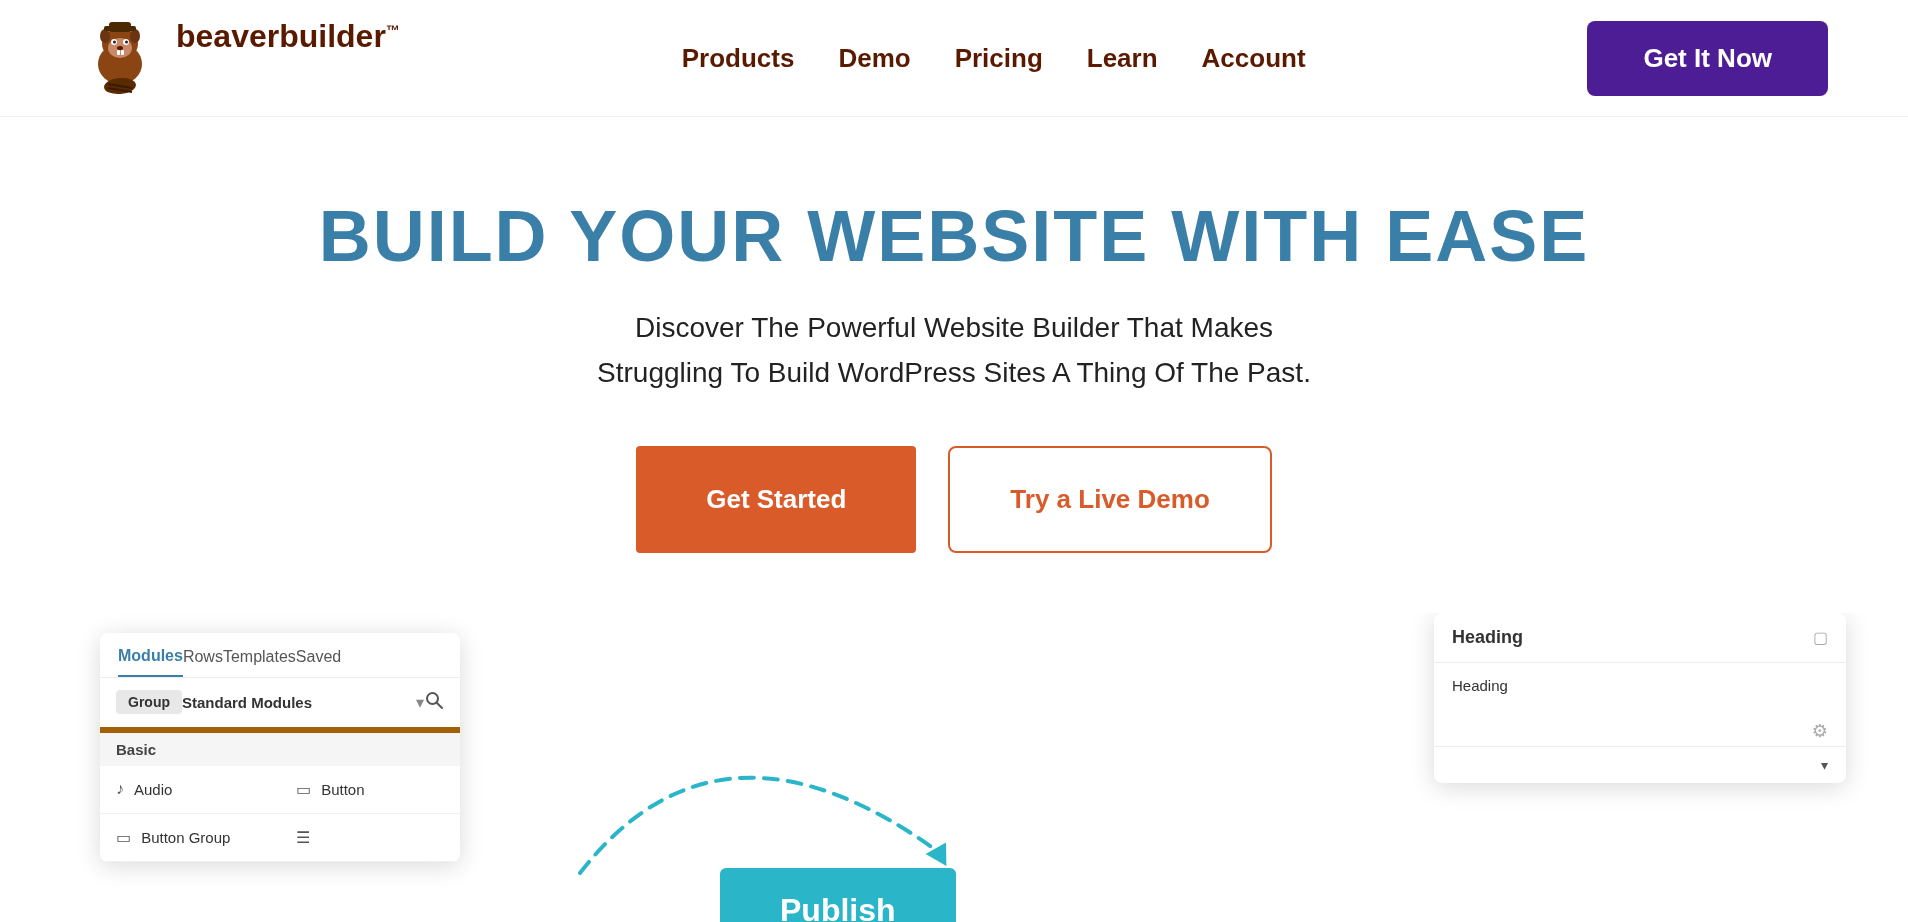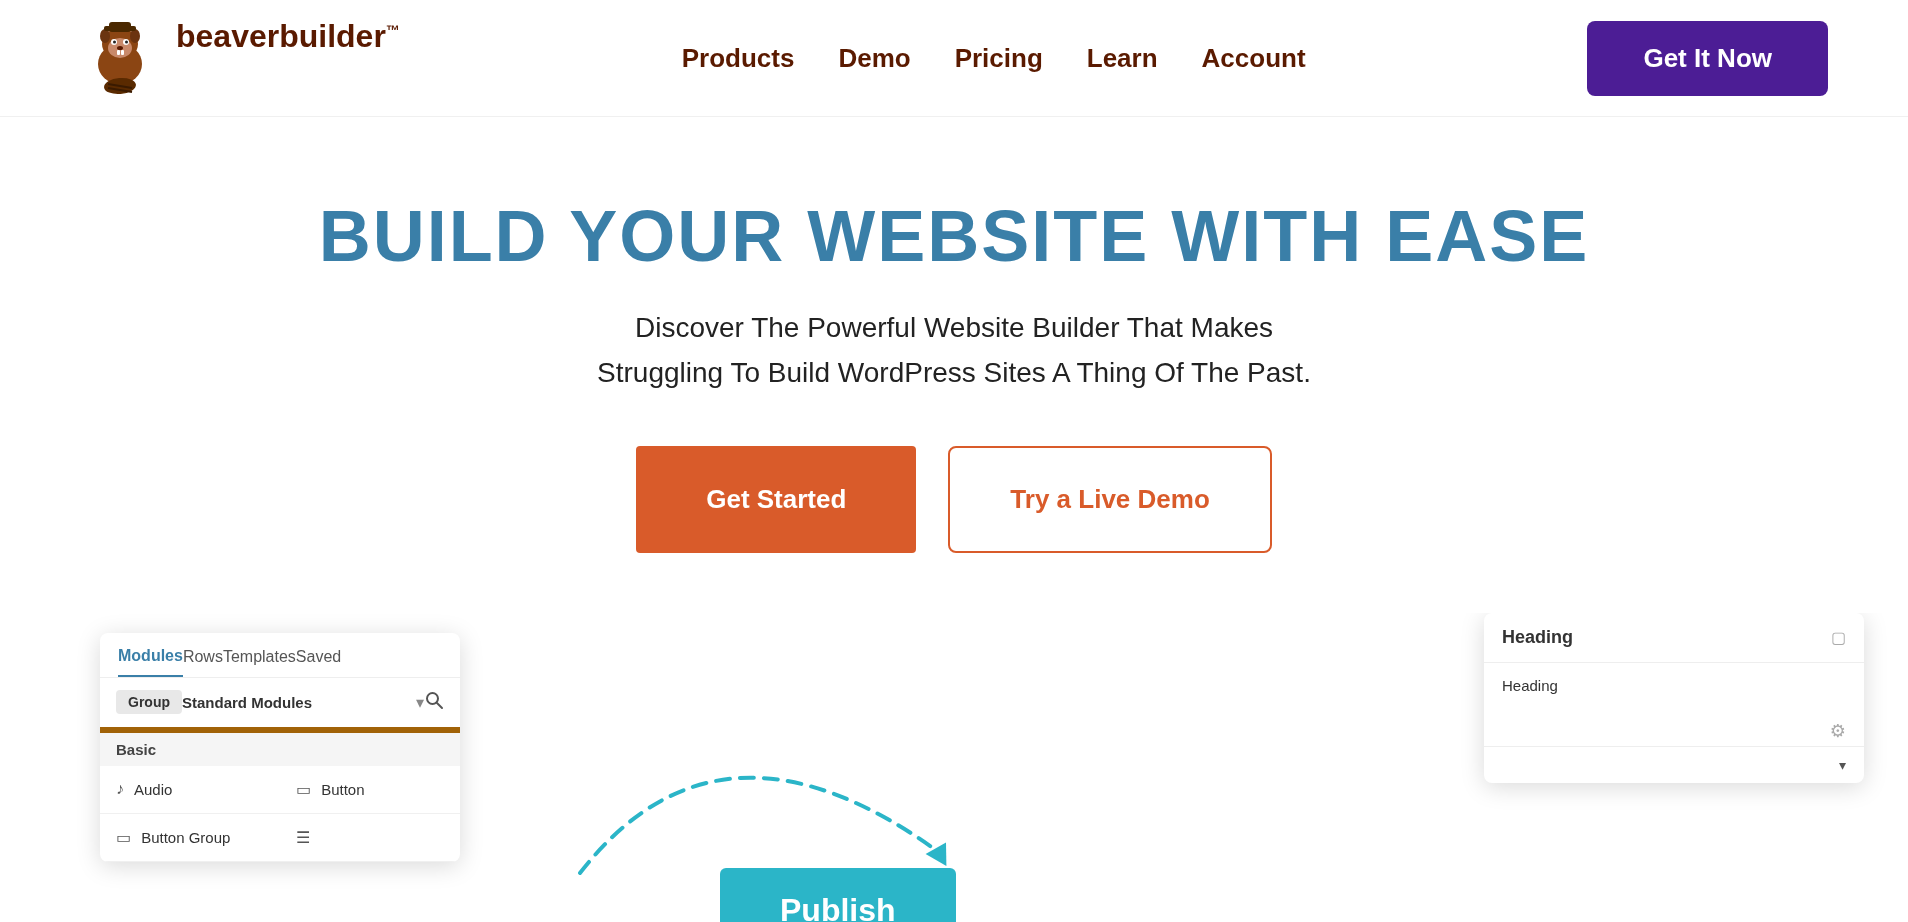--- a/index.html
+++ b/index.html
@@ -218,23 +218,23 @@
       font-size: 32px;
       font-weight: 800;
       padding: 24px 60px;
       border-radius: 6px;
       z-index: 10;
     }
 
     
     .panel-right {
       position: absolute;
-      right: 44px;
+      right: 62px;
       top: 0px;
-      width: 380px;
+      width: 412px;
       background: #fff;
       border-radius: 8px;
       box-shadow: 0 4px 24px rgba(0,0,0,0.15);
       overflow: hidden;
     }
     .panel-right-header {
       display: flex;
       align-items: center;
       justify-content: space-between;
       padding: 14px 18px;

